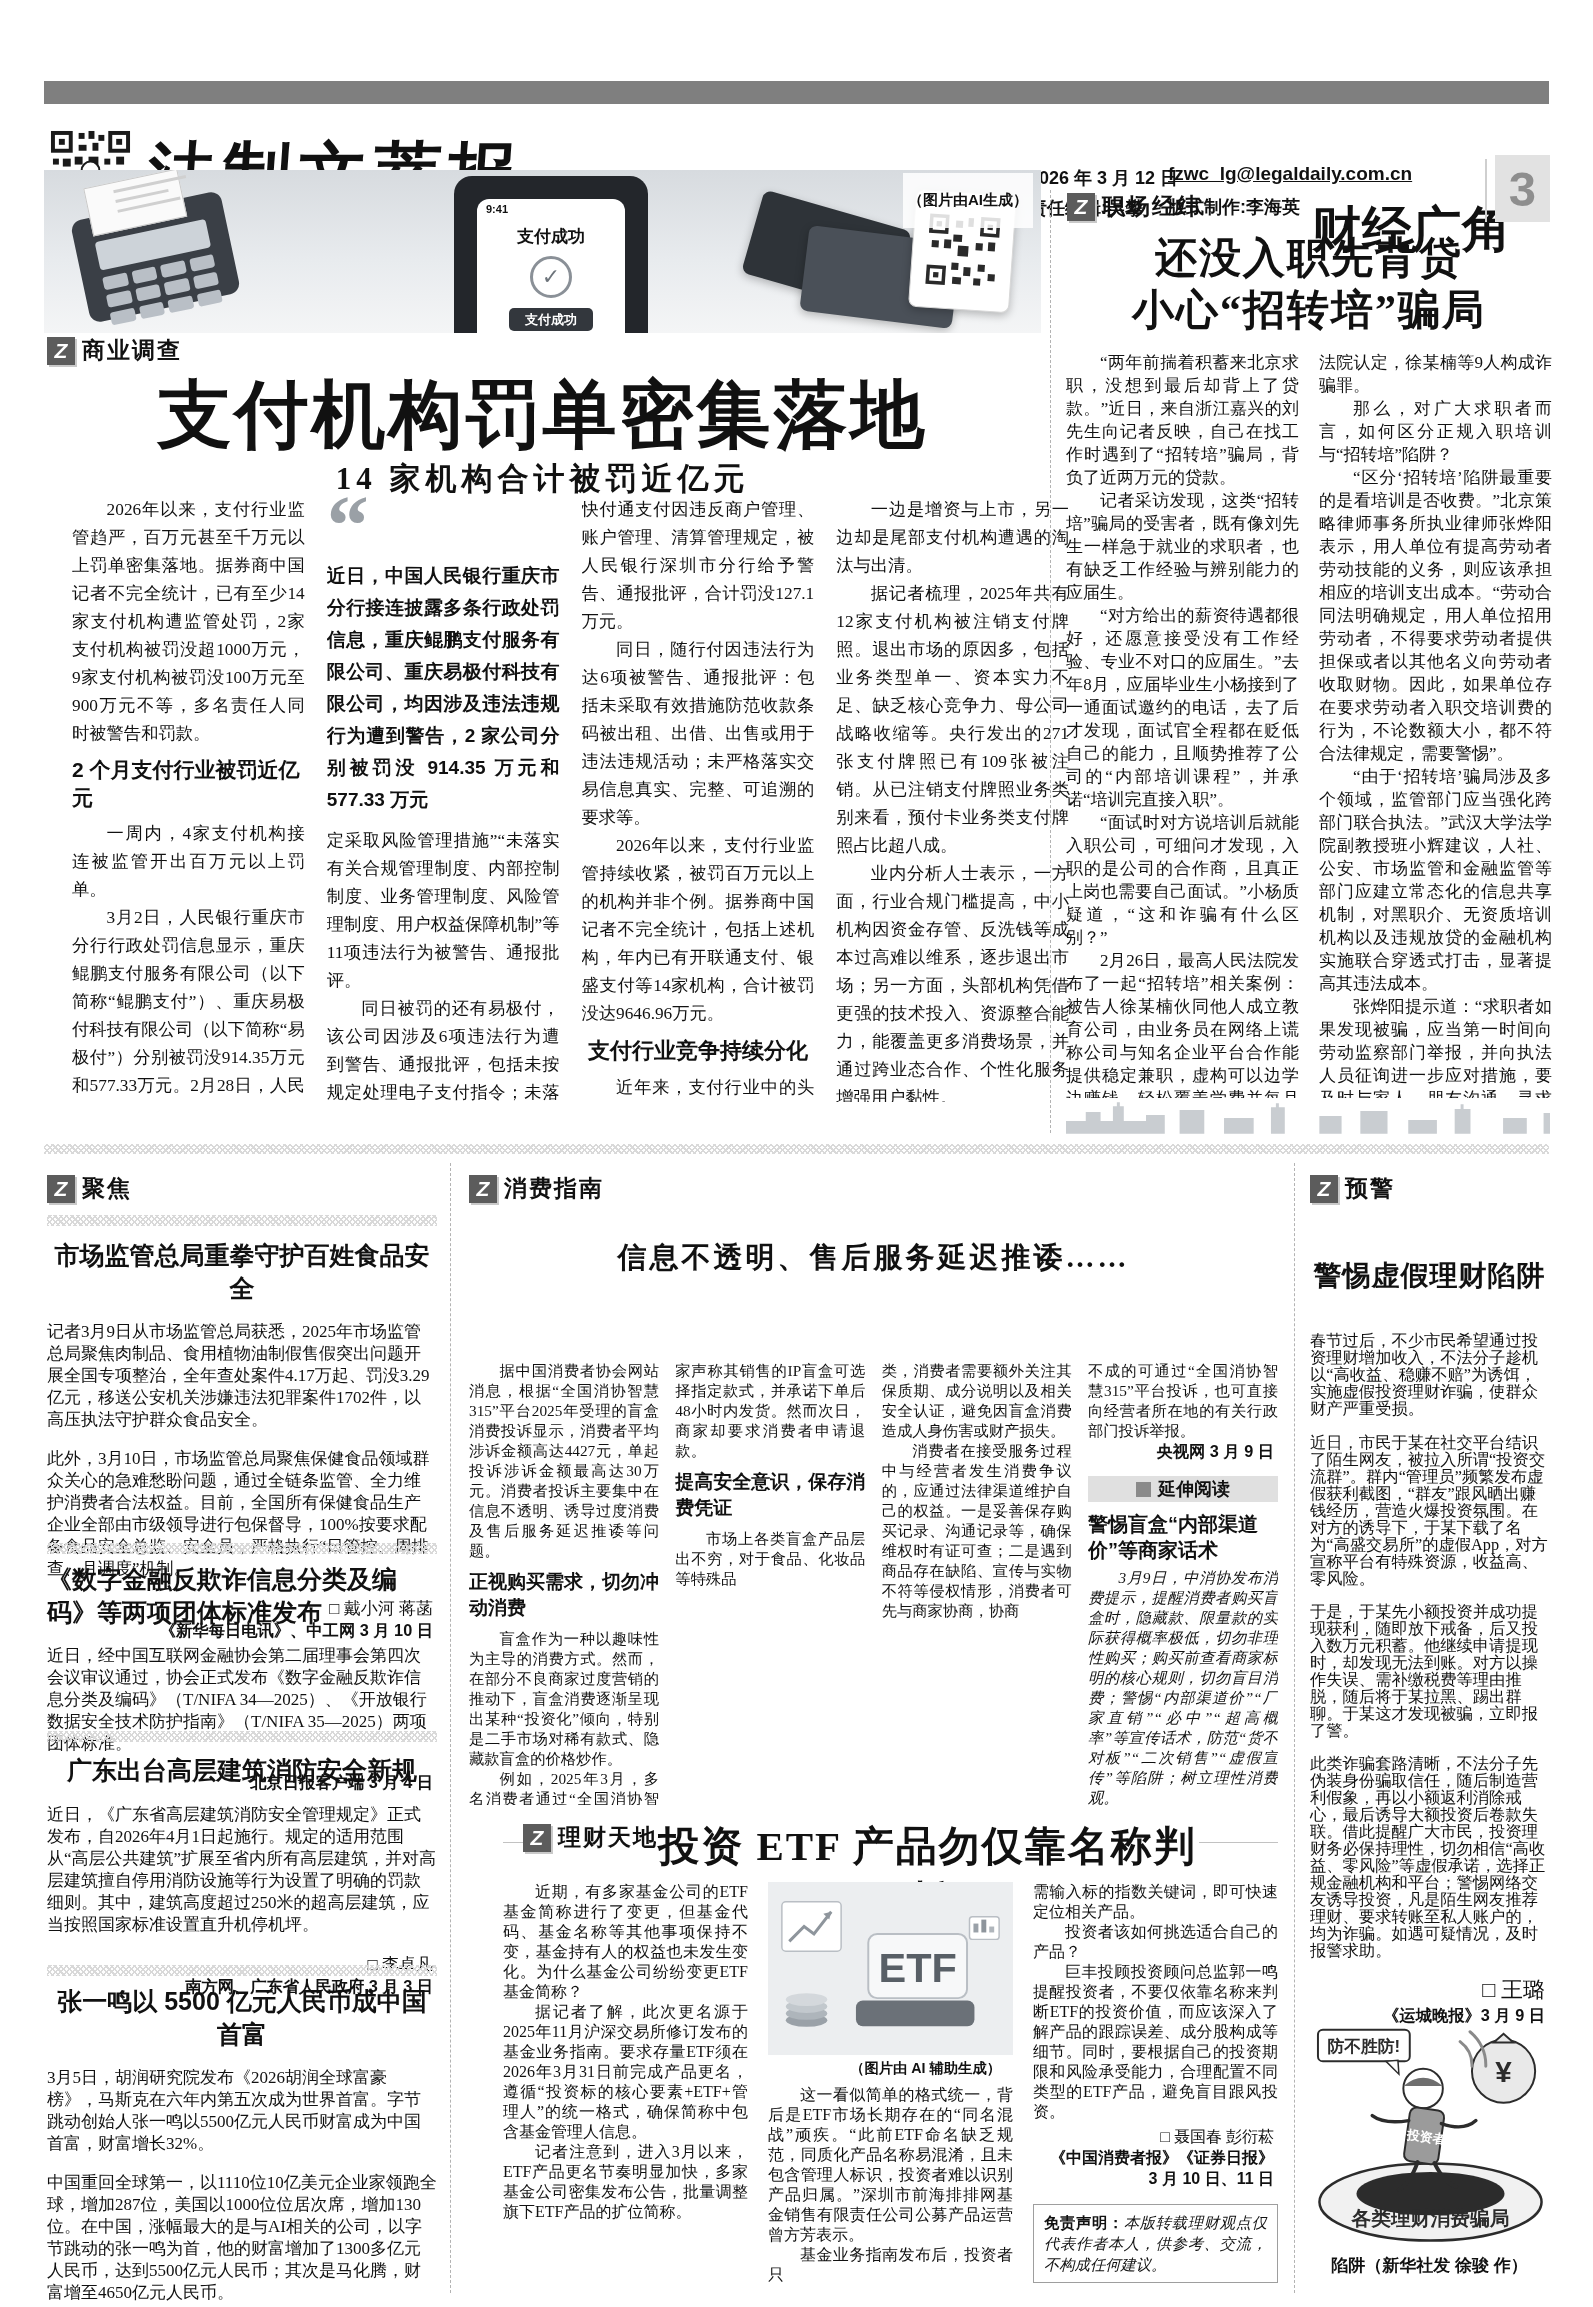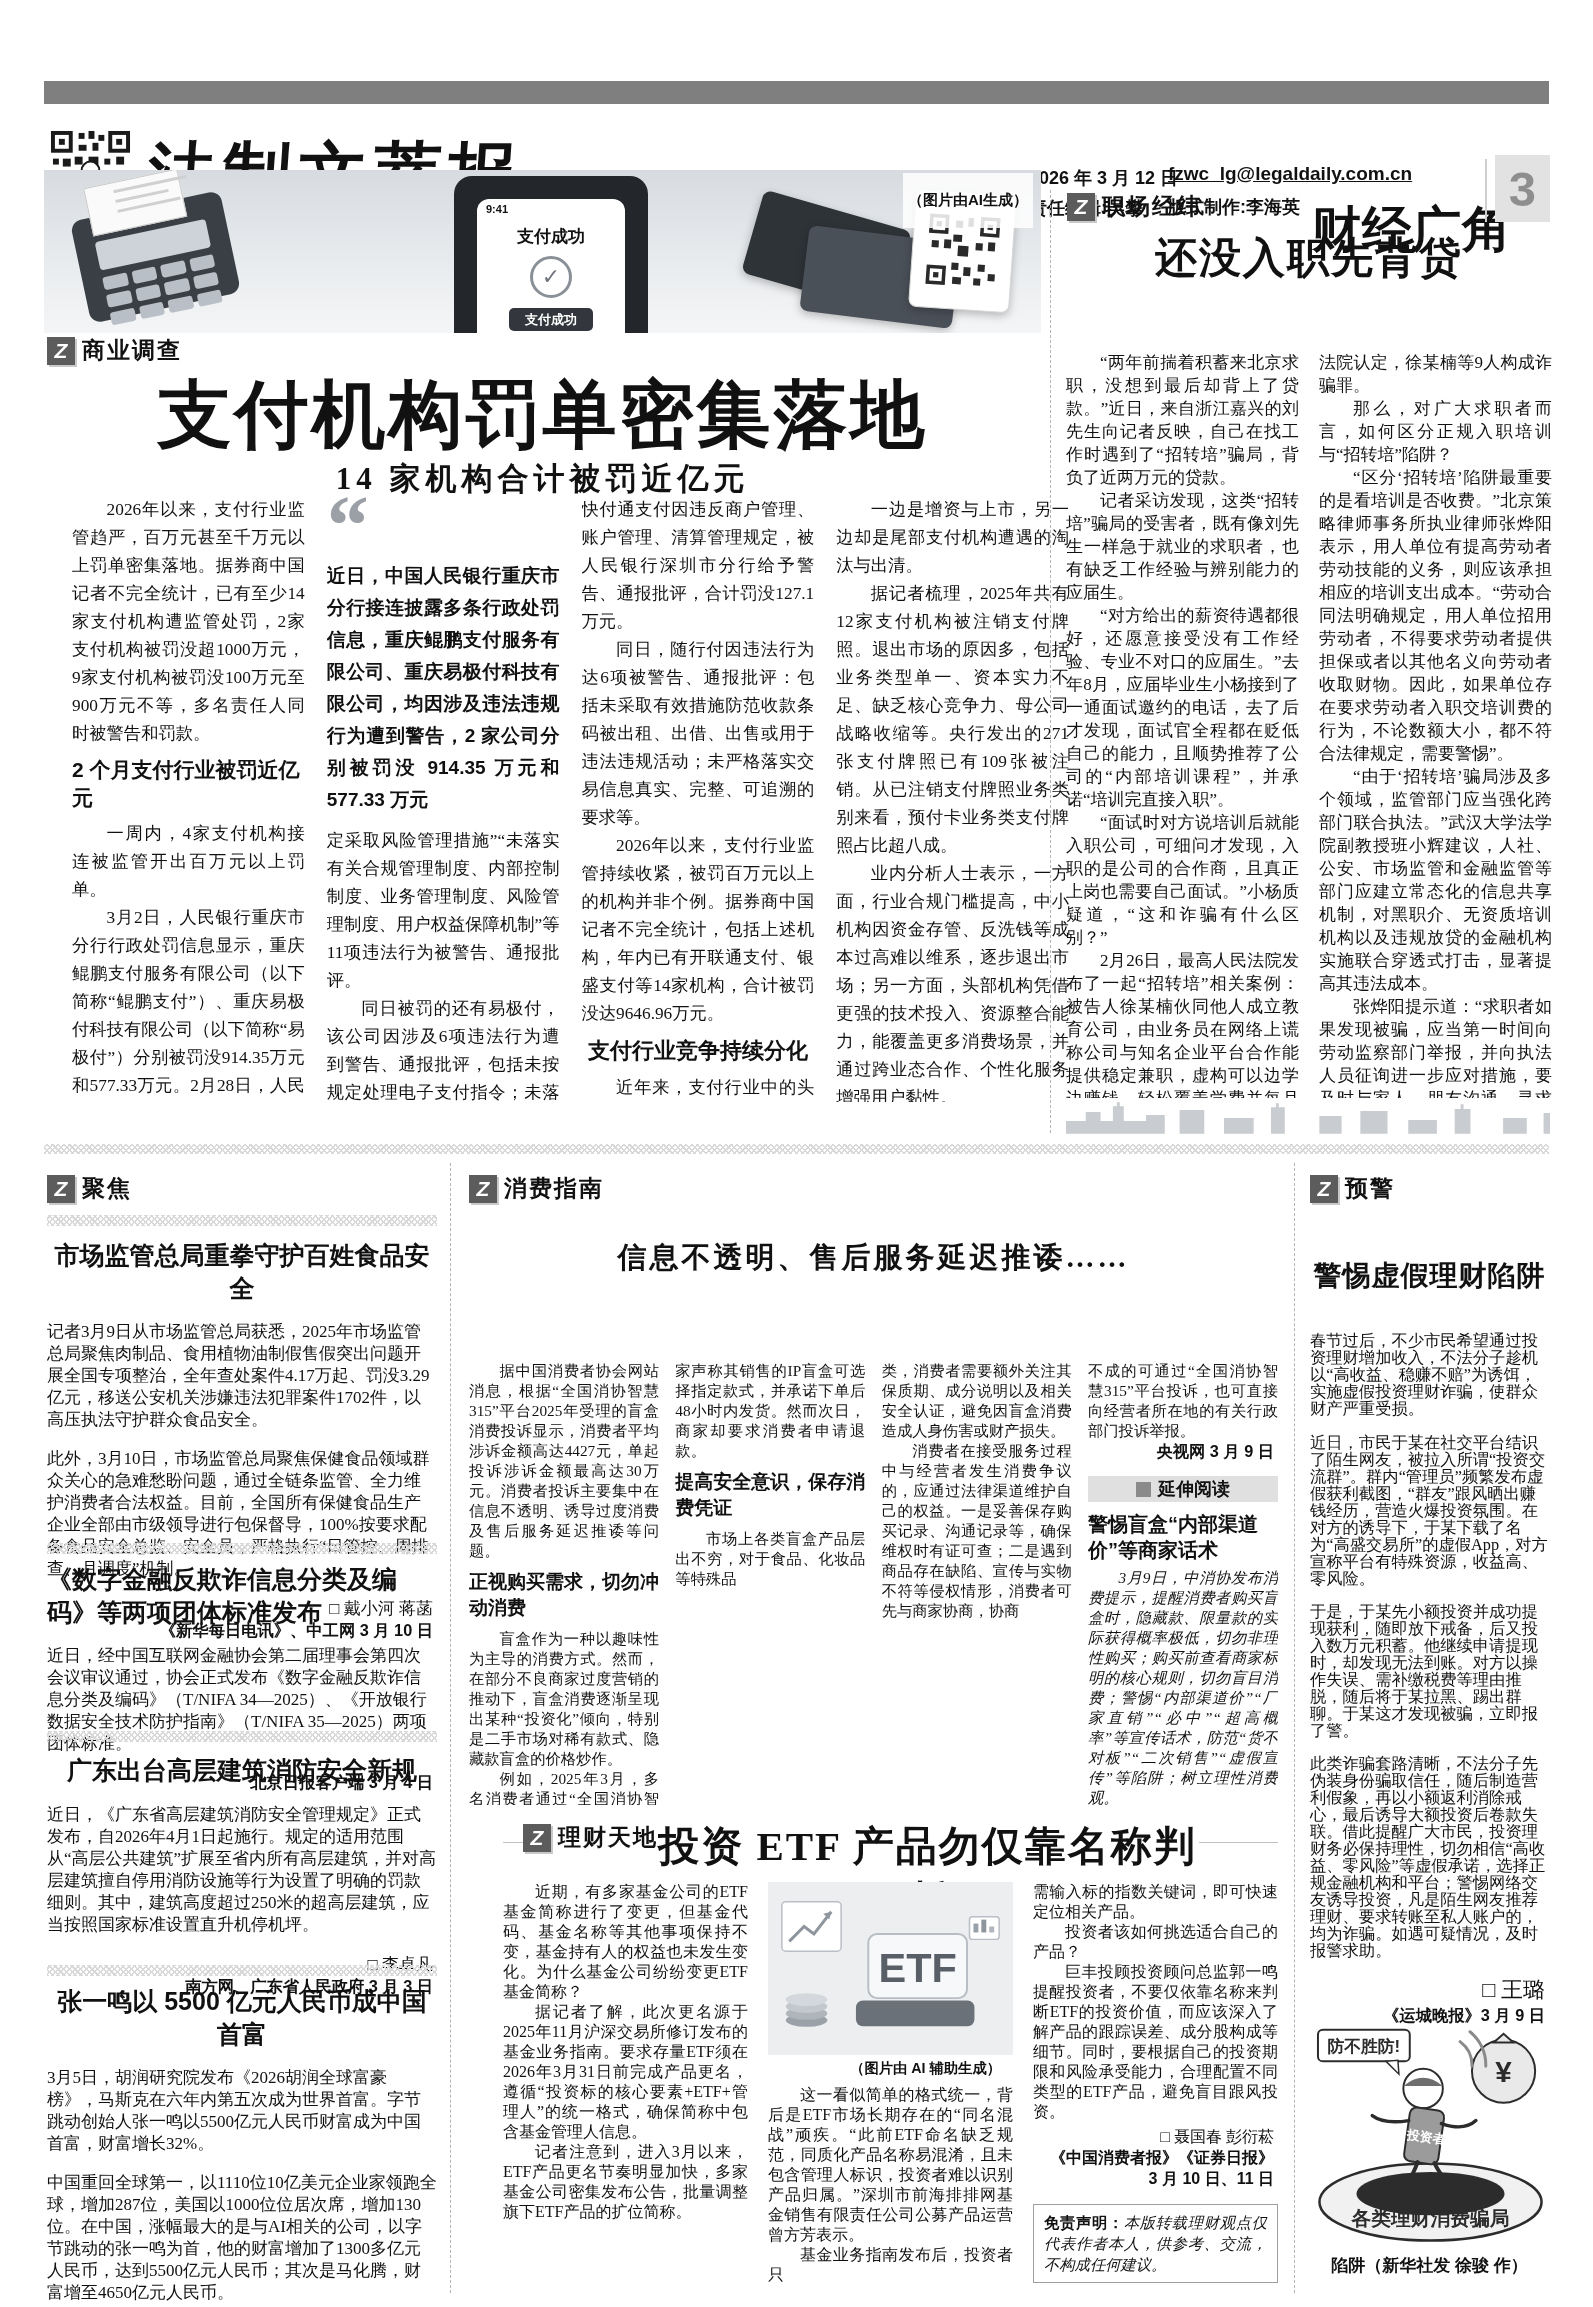--- a/index.html
+++ b/index.html
@@ -268,20 +268,21 @@
   </div>
 
   <div class="abs dashedv" style="left:1050px;top:190px;height:943px;"></div>
 
   <div class="abs seclabel" style="left:1067px;top:191px;">
     <span class="zbox">Z</span>
     <span class="seclabel-t">职场经纬</span>
   </div>
   <div class="abs h-career serif" style="left:1066px;top:232px;width:486px;">
     <div>还没入职先背贷</div>
+    <div>小心“招转培”骗局</div>
   </div>
   <div class="abs cols career-t" style="left:1066px;top:351px;width:486px;height:747px;gap:20px;">
     <div class="col">
         <p>“两年前揣着积蓄来北京求职，没想到最后却背上了贷款。”近日，来自浙江嘉兴的刘先生向记者反映，自己在找工作时遇到了“招转培”骗局，背负了近两万元的贷款。</p>
         <p>记者采访发现，这类“招转培”骗局的受害者，既有像刘先生一样急于就业的求职者，也有缺乏工作经验与辨别能力的应届生。</p>
         <p>“对方给出的薪资待遇都很好，还愿意接受没有工作经验、专业不对口的应届生。”去年8月，应届毕业生小杨接到了一通面试邀约的电话，去了后才发现，面试官全程都在贬低自己的能力，且顺势推荐了公司的“内部培训课程”，并承诺“培训完直接入职”。</p>
         <p>“面试时对方说培训后就能入职公司，可细问才发现，入职的是公司的合作商，且真正上岗也需要自己面试。”小杨质疑道，“这和诈骗有什么区别？”</p>
         <p>2月26日，最高人民法院发布了一起“招转培”相关案例：被告人徐某楠伙同他人成立教育公司，由业务员在网络上谎称公司与知名企业平台合作能提供稳定兼职，虚构可以边学边赚钱、轻松覆盖学费并每月领取固定兼职收入等，诱骗求职人员购买在线课程参加“入职培训”，共计骗取学费2200万余元。最终</p>
       </div>
     <div class="col">

